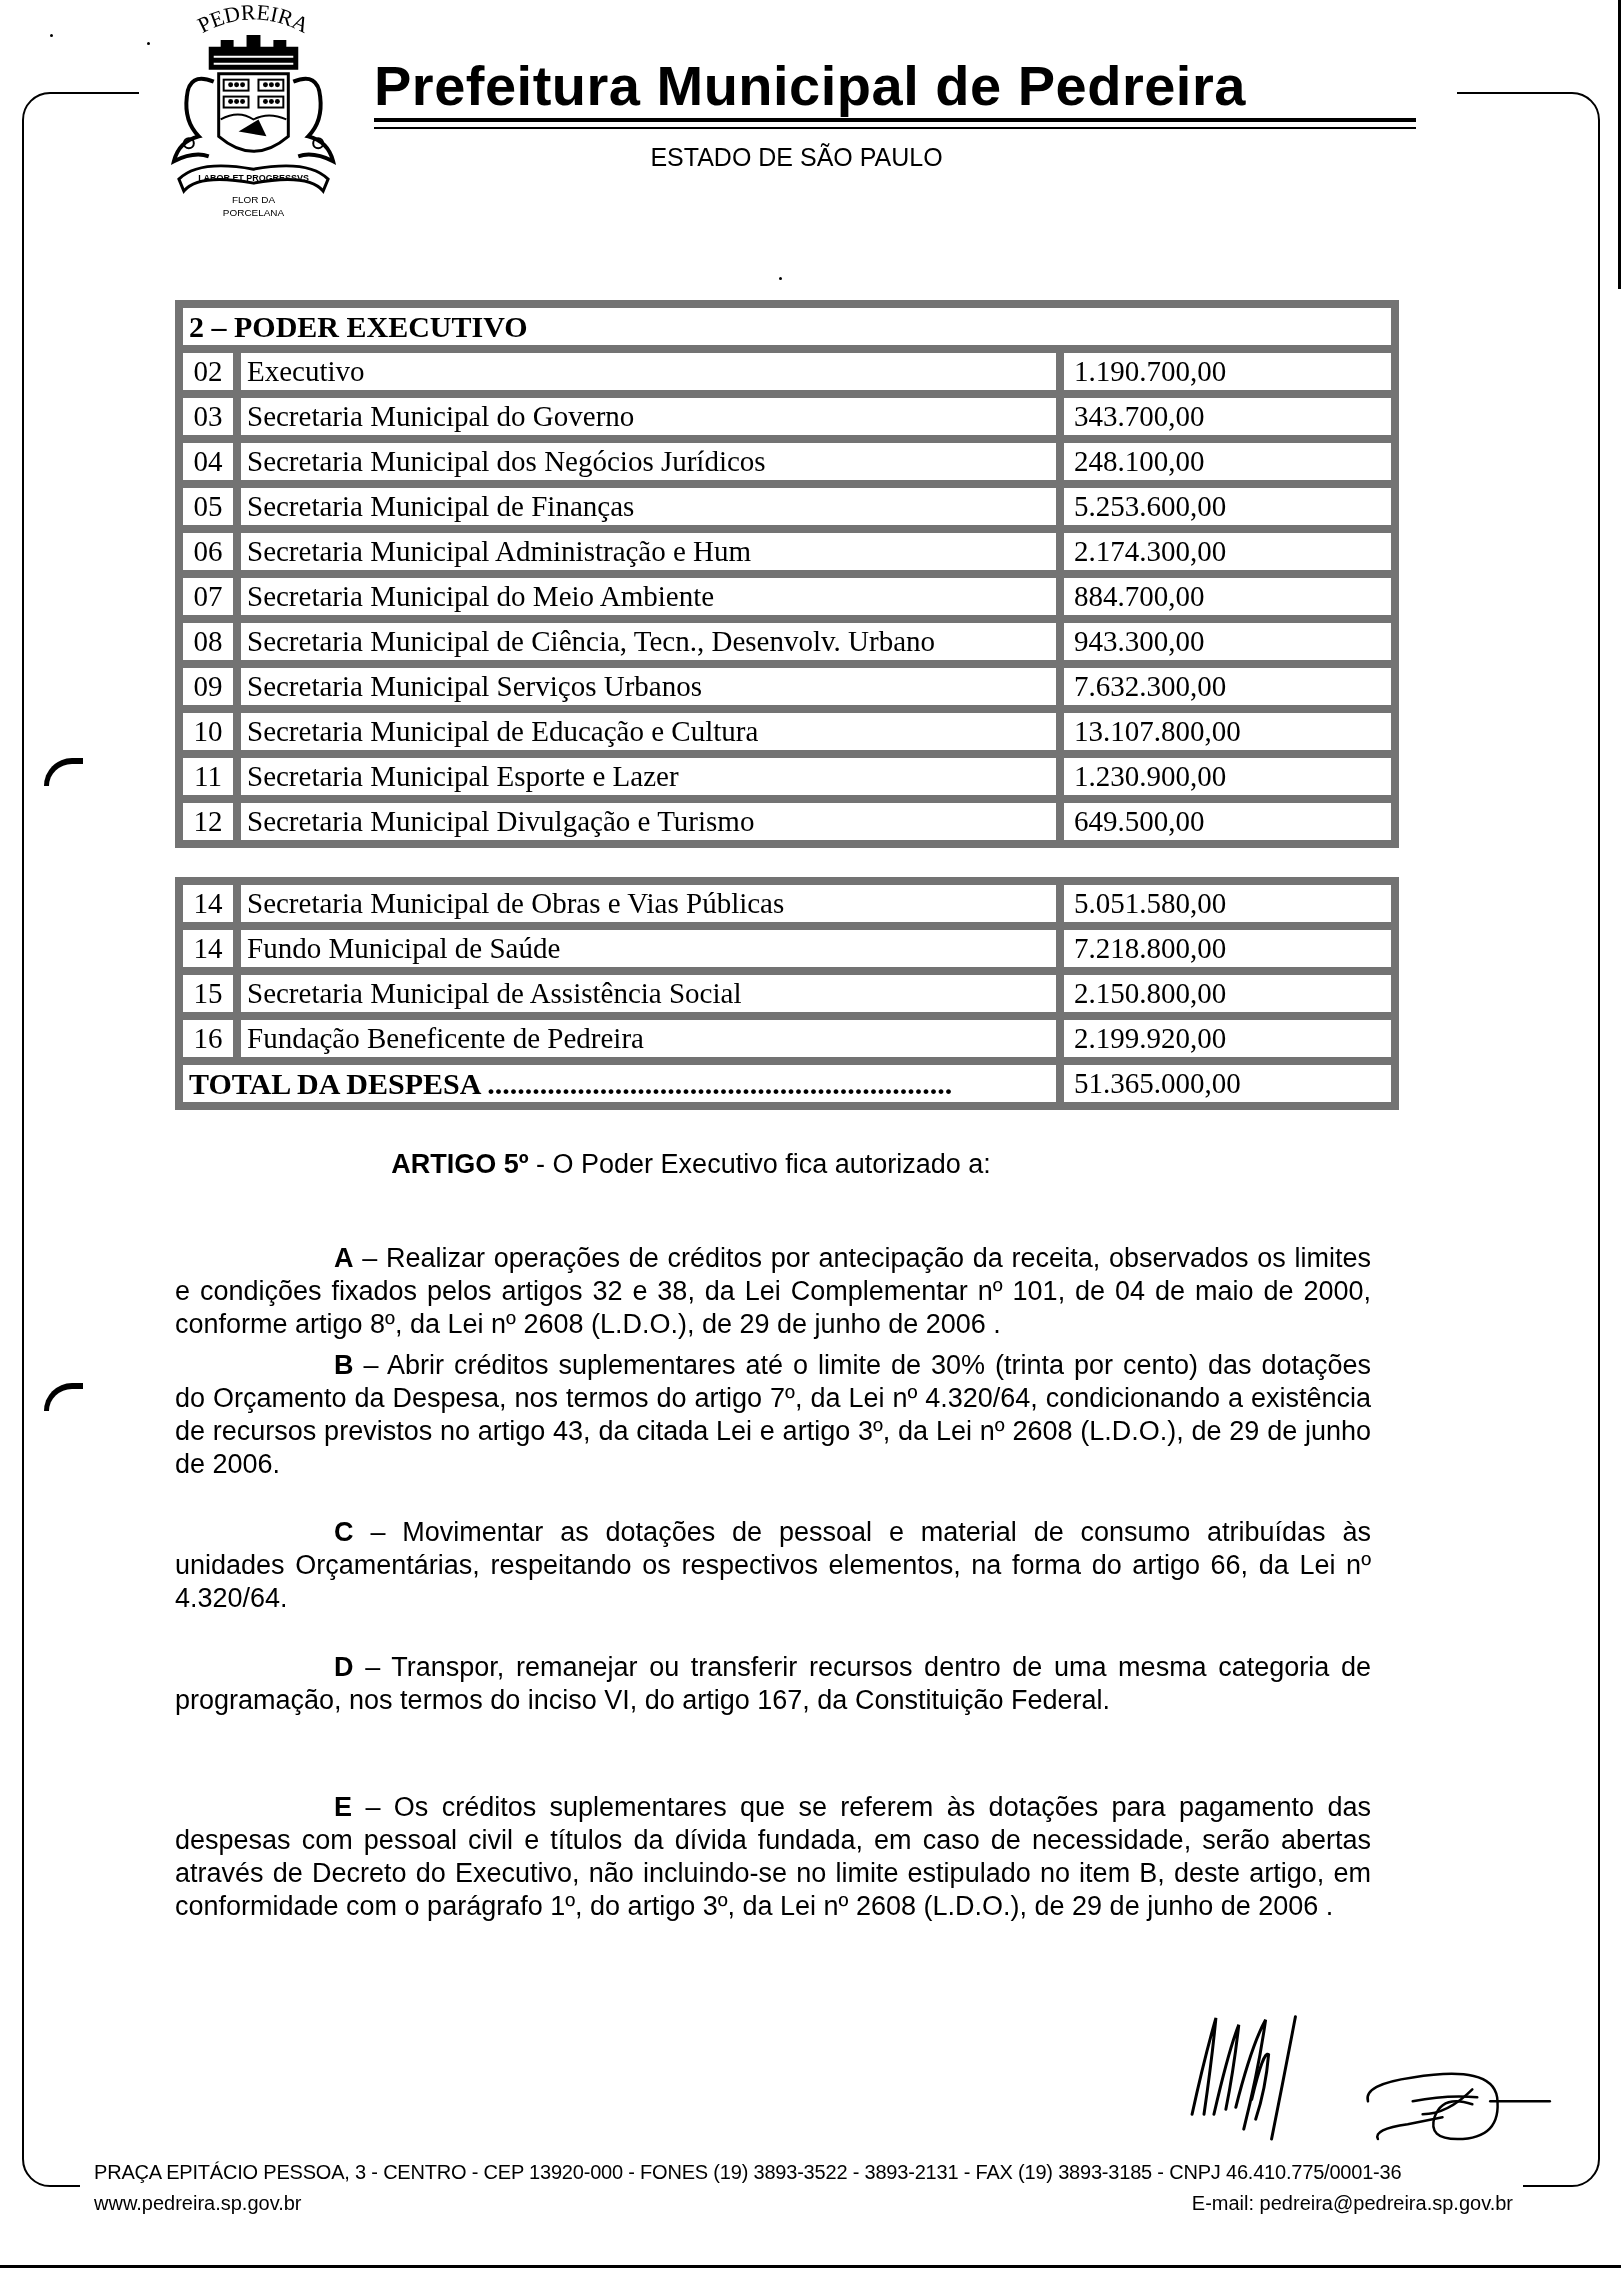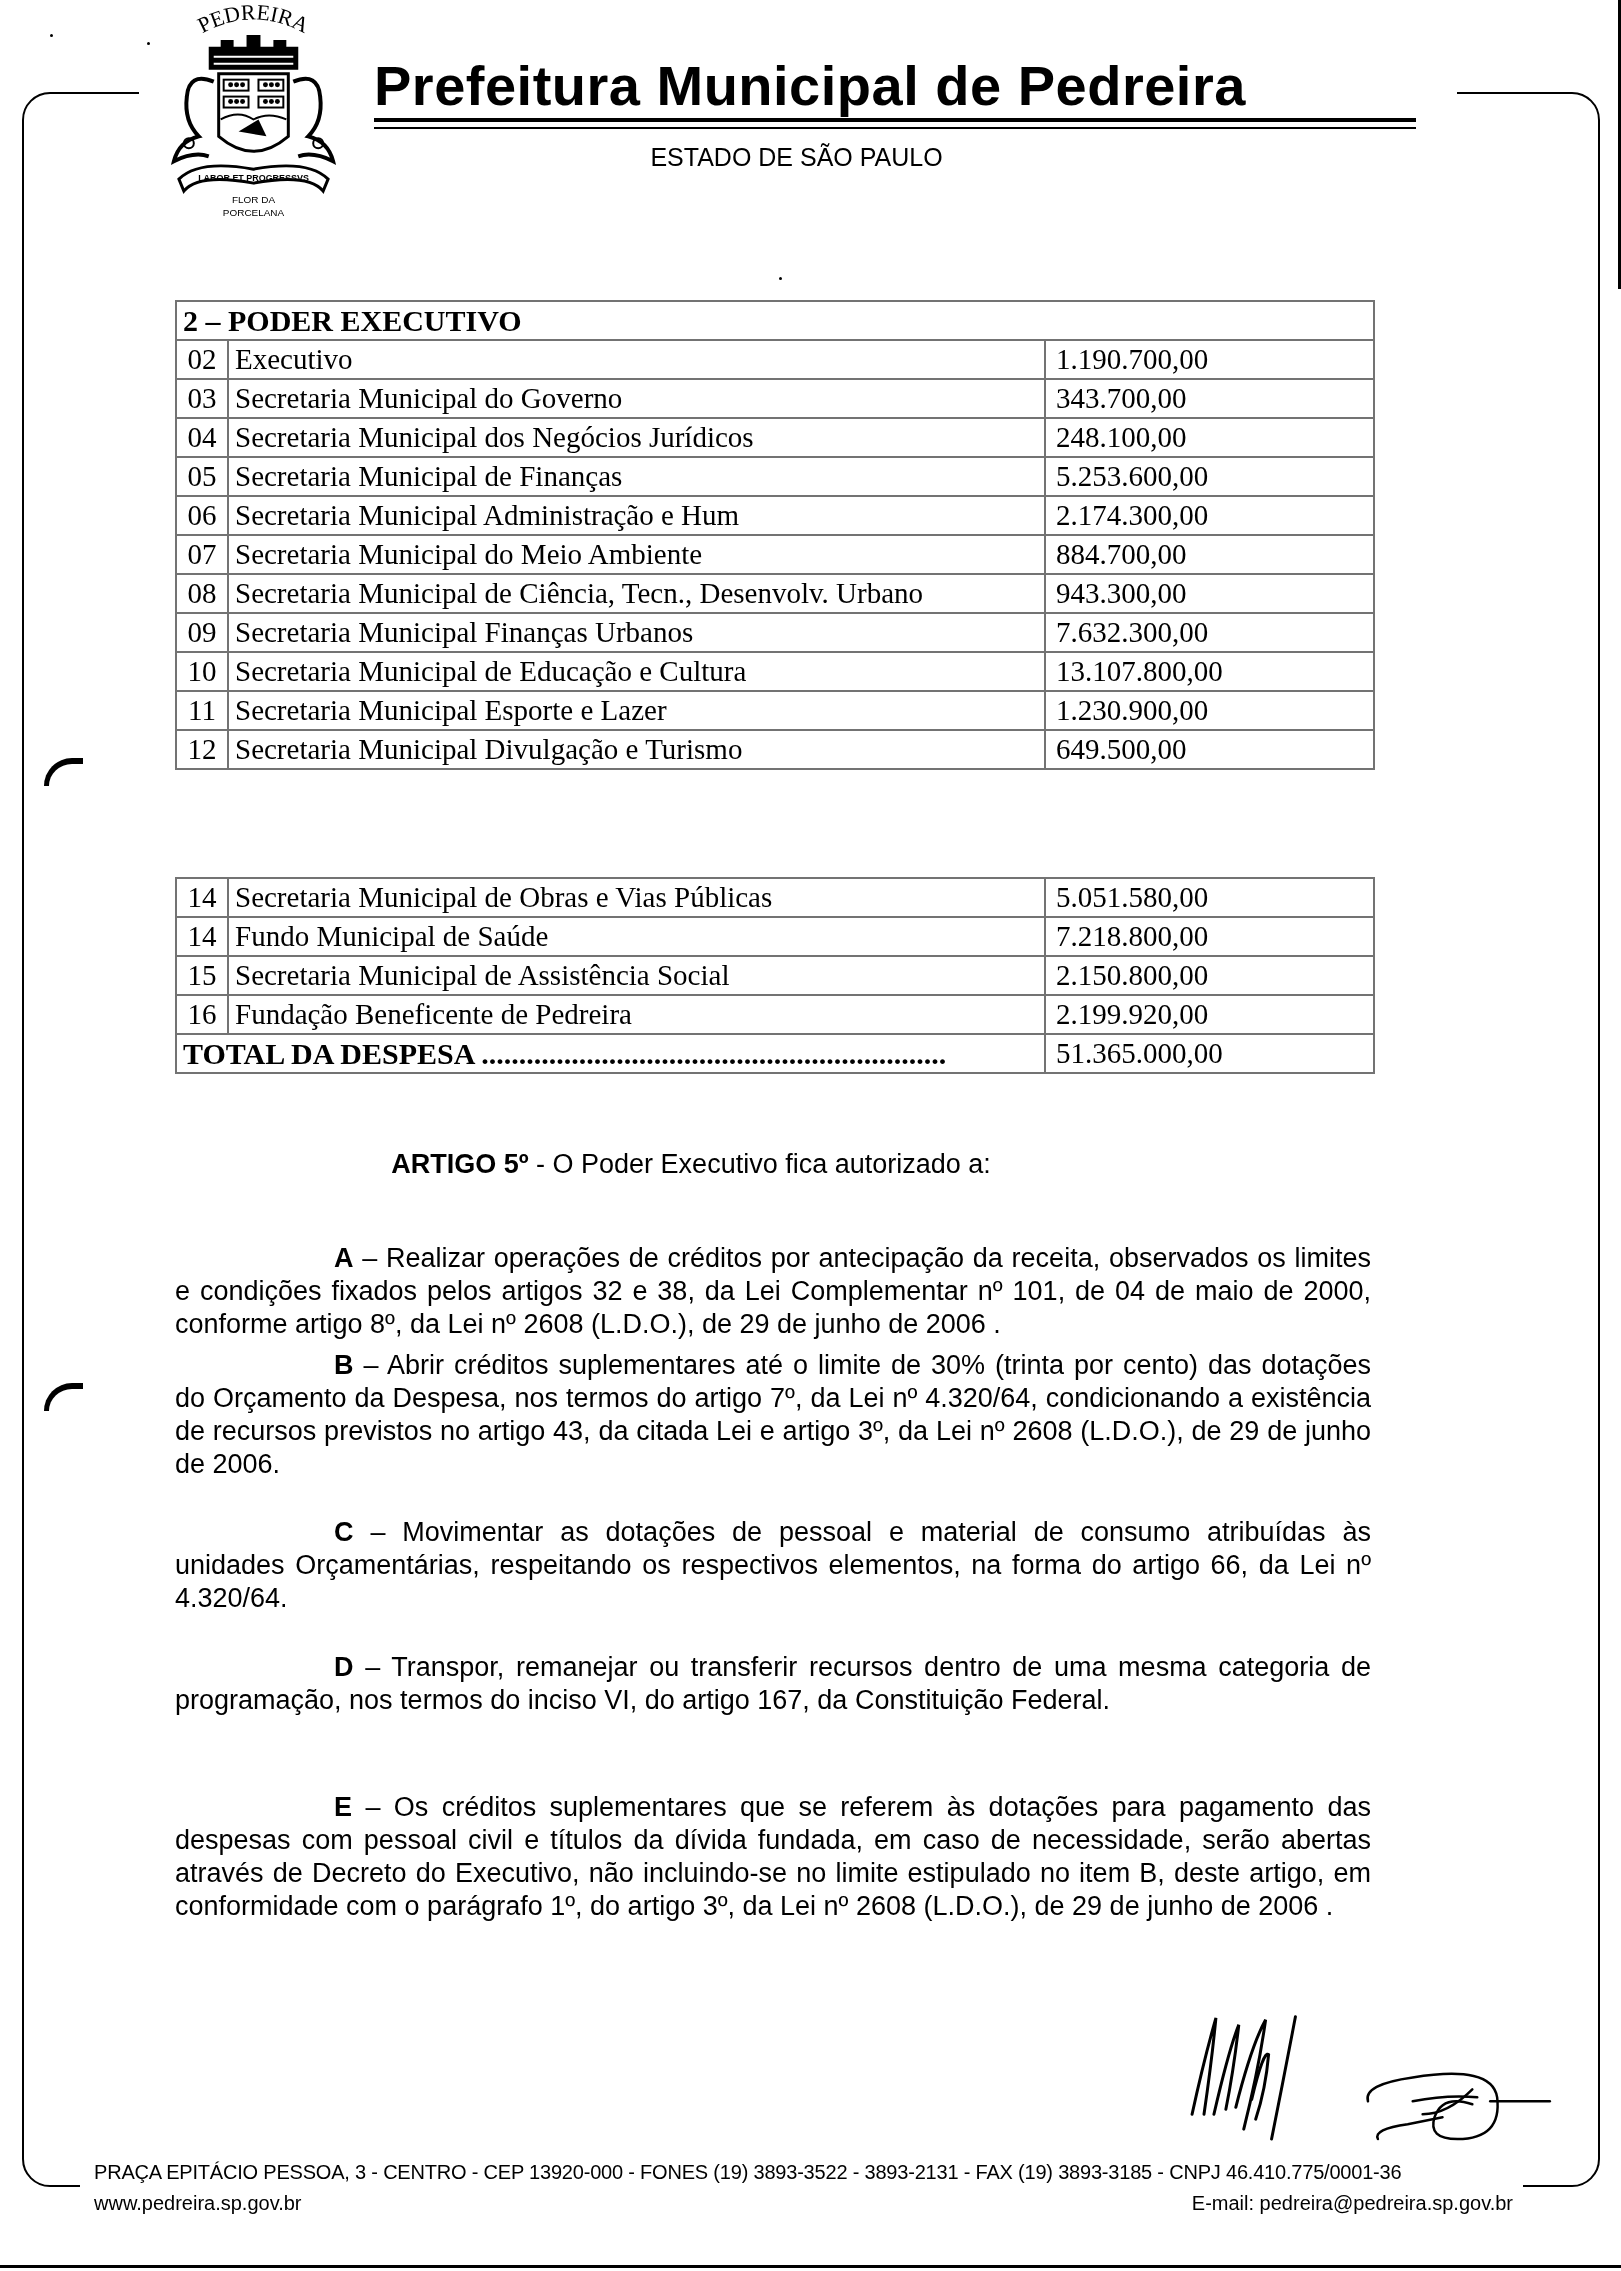--- a/index.html
+++ b/index.html
@@ -24,21 +24,21 @@
   .title-rule1 { position: absolute; left: 374px; top: 118px; width: 1042px; height: 4px; background: #000; }
   .title-rule2 { position: absolute; left: 374px; top: 127px; width: 1042px; height: 2px; background: #000; }
   .subtitle { position: absolute; left: 0; width: 1424px; top: 143px; text-align: center; font-size: 25px; padding-left: 169px; box-sizing: border-box; }
 
   .mark { position: absolute; width: 34px; height: 22px; border-top: 6px solid #000; border-left: 5px solid #000; border-radius: 30px 0 0 0; }
 
   table.budget {
     position: absolute; left: 175px; border-collapse: collapse;
     font-family: "Liberation Serif", serif; font-size: 29px; table-layout: fixed;
   }
-  table.budget td { border: 2px solid #737373; padding: 0 6px; height: 37px; line-height: 37px; white-space: nowrap; }
+  table.budget td { border: 8px solid #737373; padding: 0 6px; height: 37px; line-height: 37px; white-space: nowrap; }
   table.budget td.code { width: 42px; text-align: center; padding: 0 4px; }
   table.budget td.desc { width: 803px; }
   table.budget td.amount { width: 311px; padding-left: 10px; }
   table.budget td.amount span { display: inline-block; width: 199px; }
   table.budget td.header { font-weight: bold; font-size: 30px; height: 36px; }
   table.budget td.total { font-weight: bold; font-size: 30px; }
   .t1 { top: 300px; }
   .t2 { top: 877px; }
 
   .article { position: absolute; left: 175px; width: 1196px; font-size: 27px; line-height: 33px; text-align: justify; }
@@ -152,21 +152,21 @@
         <td class="desc">Secretaria Municipal do Meio Ambiente</td>
         <td class="amount"><span>884.700,00</span></td>
       </tr>
       <tr>
         <td class="code">08</td>
         <td class="desc">Secretaria Municipal de Ciência, Tecn., Desenvolv. Urbano</td>
         <td class="amount"><span>943.300,00</span></td>
       </tr>
       <tr>
         <td class="code">09</td>
-        <td class="desc">Secretaria Municipal Finanças Urbanos</td>
+        <td class="desc">Secretaria Municipal Serviços Urbanos</td>
         <td class="amount"><span>7.632.300,00</span></td>
       </tr>
       <tr>
         <td class="code">10</td>
         <td class="desc">Secretaria Municipal de Educação e Cultura</td>
         <td class="amount"><span>13.107.800,00</span></td>
       </tr>
       <tr>
         <td class="code">11</td>
         <td class="desc">Secretaria Municipal Esporte e Lazer</td>

